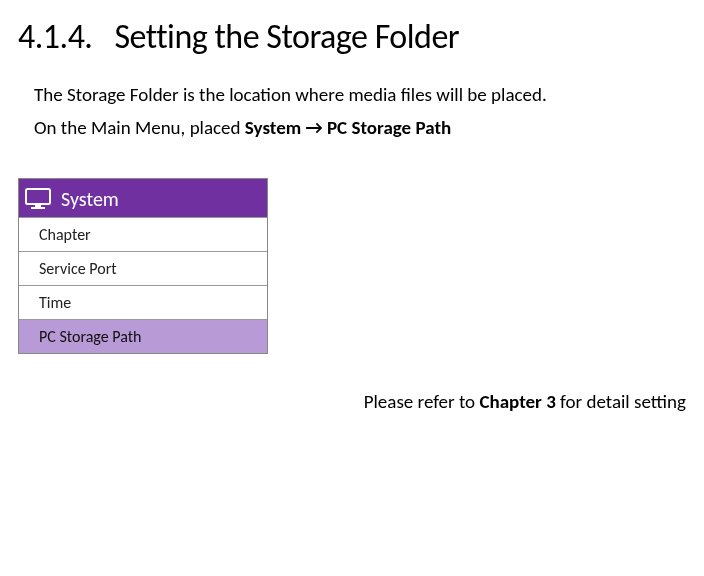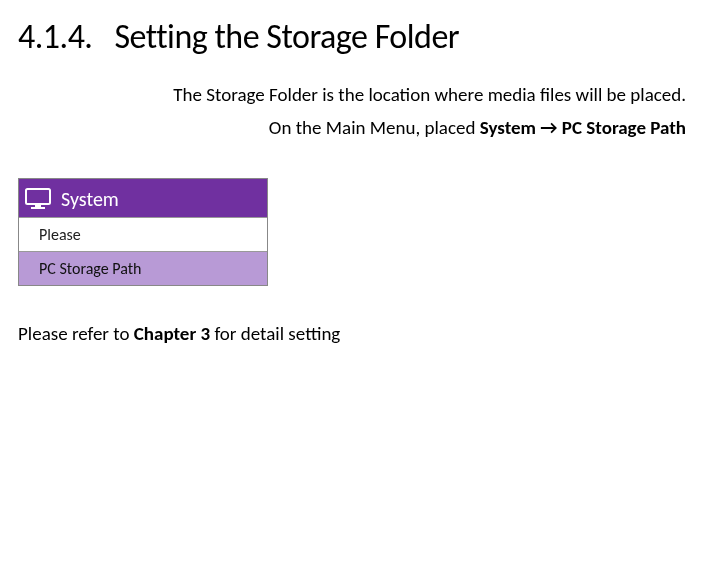--- a/index.html
+++ b/index.html
@@ -17,21 +17,20 @@
       letter-spacing: -0.5px;
     }
     .heading-num {
       display: inline-block;
       margin-right: 22px;
     }
     .para {
       font-size: 19px;
       line-height: 1.5;
       margin: 0 0 4px 16px;
-      text-align: right;
     }
     .bold {
       font-weight: 700;
     }
     .arrow {
       font-weight: 700;
     }
     .menu-box {
       margin-top: 36px;
       margin-bottom: 36px;
@@ -57,20 +56,21 @@
       font-size: 16px;
       color: #222;
     }
     .menu-item.selected {
       background: #b89ad6;
       color: #111;
     }
     .footer-para {
       font-size: 19px;
       margin-top: 20px;
+      text-align: right;
     }
   </style>
 </head>
 <body>
 
 <h1 class="heading">
   <span class="heading-num">4.1.4.</span><span>Setting the Storage Folder</span>
 </h1>
 
 <p class="para">The Storage Folder is the location where media files will be placed.</p>
@@ -80,19 +80,21 @@
 
 <div class="menu-box">
   <div class="menu-header">
     <svg width="26" height="22" viewBox="0 0 26 22">
       <rect x="1" y="1" width="24" height="15" rx="1.5" fill="none" stroke="#fff" stroke-width="2"></rect>
       <rect x="10" y="16" width="6" height="3" fill="#fff"></rect>
       <rect x="6" y="19" width="14" height="2" fill="#fff"></rect>
     </svg>
     <span>System</span>
   </div>
-  <div class="menu-item">Please</div>
+  <div class="menu-item">Chapter</div>
+  <div class="menu-item">Service Port</div>
+  <div class="menu-item">Time</div>
   <div class="menu-item selected">PC Storage Path</div>
 </div>
 
 <p class="footer-para">
   <span>Please refer to </span><span class="bold">Chapter 3</span><span> for detail setting</span>
 </p>
 
 </body></html>

